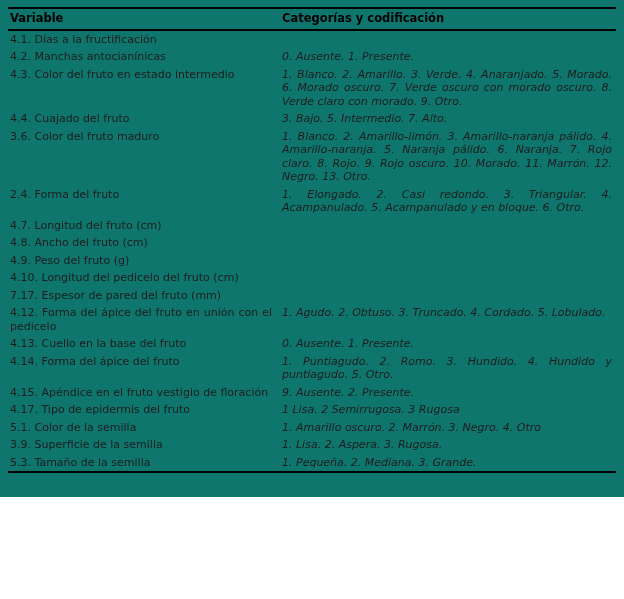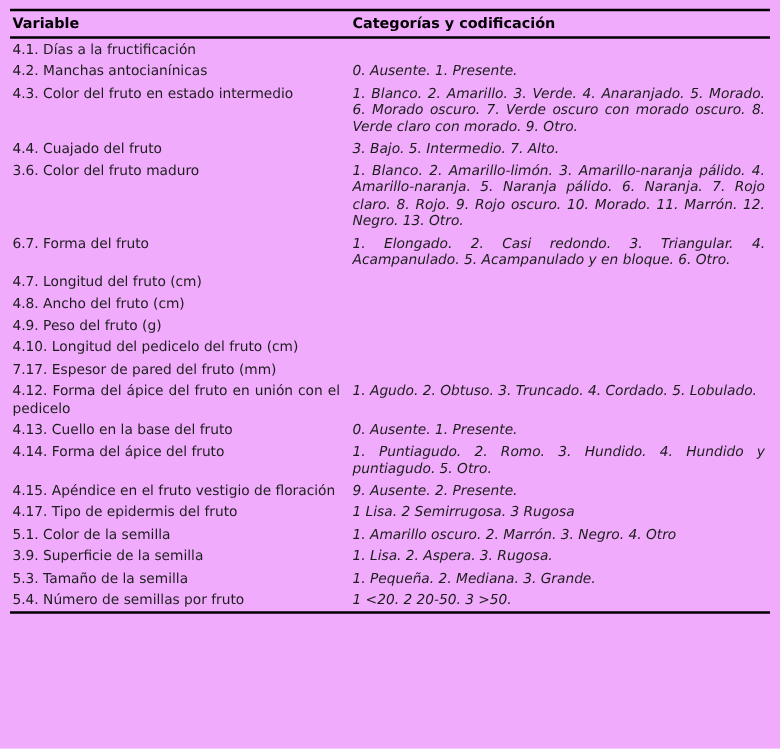--- a/index.html
+++ b/index.html
@@ -2,24 +2,24 @@
 <html><head>
 <meta charset="utf-8">
 <style>
   html, body {
     margin: 0;
     padding: 0;
     background: #ffffff;
   }
   .page {
     width: 624px;
-    height: 599px;
+    height: 497px;
     box-sizing: border-box;
     padding: 7px 8px 0 8px;
-    background: #f0abfc;
+    background: #0f766e;
     overflow: hidden;
   }
   table.desc {
     width: 100%;
     border-collapse: collapse;
     table-layout: fixed;
     font-family: "DejaVu Sans", "Liberation Sans", sans-serif;
     font-size: 11px;
     line-height: 13.5px;
     color: #1c1c1c;
@@ -77,21 +77,21 @@
         </tr>
         <tr>
           <td class="col-var">4.4. Cuajado del fruto</td>
           <td class="col-cat">3. Bajo. 5. Intermedio. 7. Alto.</td>
         </tr>
         <tr>
           <td class="col-var">3.6. Color del fruto maduro</td>
           <td class="col-cat">1. Blanco. 2. Amarillo-limón. 3. Amarillo-naranja pálido. 4. Amarillo-naranja. 5. Naranja pálido. 6. Naranja. 7. Rojo claro. 8. Rojo. 9. Rojo oscuro. 10. Morado. 11. Marrón. 12. Negro. 13. Otro.</td>
         </tr>
         <tr>
-          <td class="col-var">6.7. Forma del fruto</td>
+          <td class="col-var">2.4. Forma del fruto</td>
           <td class="col-cat">1. Elongado. 2. Casi redondo. 3. Triangular. 4. Acampanulado. 5. Acampanulado y en bloque. 6. Otro.</td>
         </tr>
         <tr>
           <td class="col-var">4.7. Longitud del fruto (cm)</td>
           <td class="col-cat"></td>
         </tr>
         <tr>
           <td class="col-var">4.8. Ancho del fruto (cm)</td>
           <td class="col-cat"></td>
         </tr>
@@ -132,19 +132,15 @@
           <td class="col-cat">1. Amarillo oscuro. 2. Marrón. 3. Negro. 4. Otro</td>
         </tr>
         <tr>
           <td class="col-var">3.9. Superficie de la semilla</td>
           <td class="col-cat">1. Lisa. 2. Aspera. 3. Rugosa.</td>
         </tr>
         <tr>
           <td class="col-var">5.3. Tamaño de la semilla</td>
           <td class="col-cat">1. Pequeña. 2. Mediana. 3. Grande.</td>
         </tr>
-        <tr>
-          <td class="col-var">5.4. Número de semillas por fruto</td>
-          <td class="col-cat">1 &lt;20. 2 20-50. 3 &gt;50.</td>
-        </tr>
       </tbody>
   </table>
 </div>
 
 </body></html>

